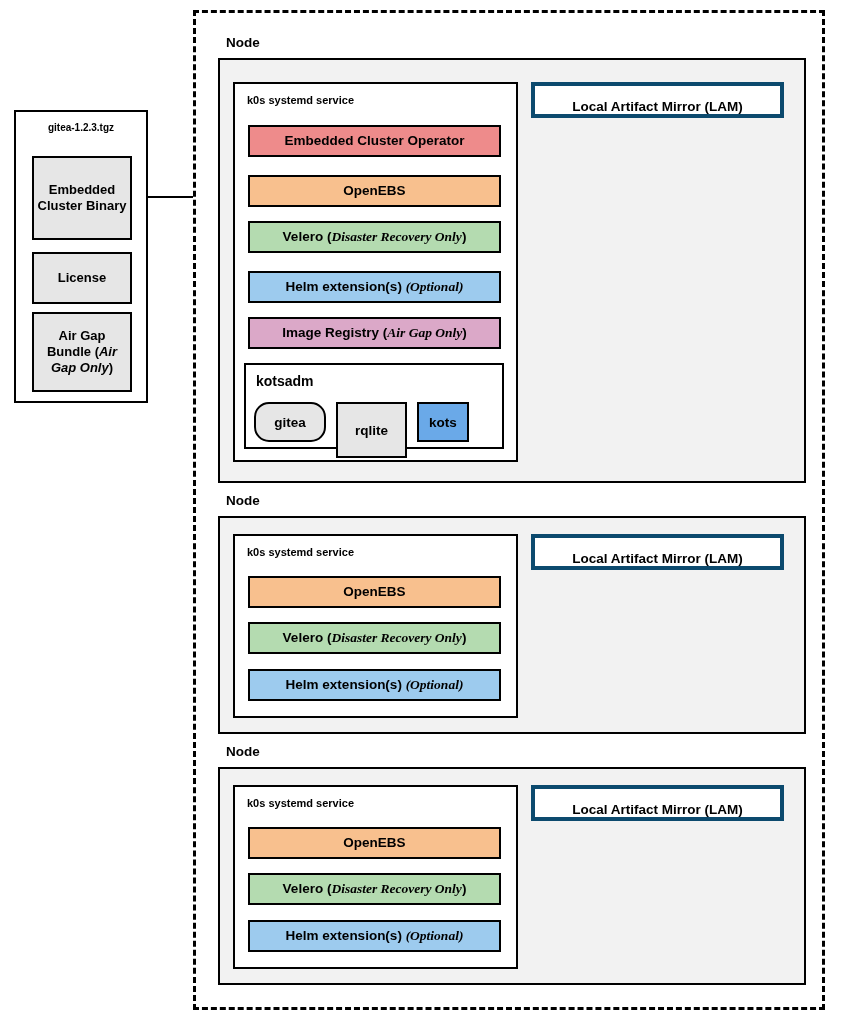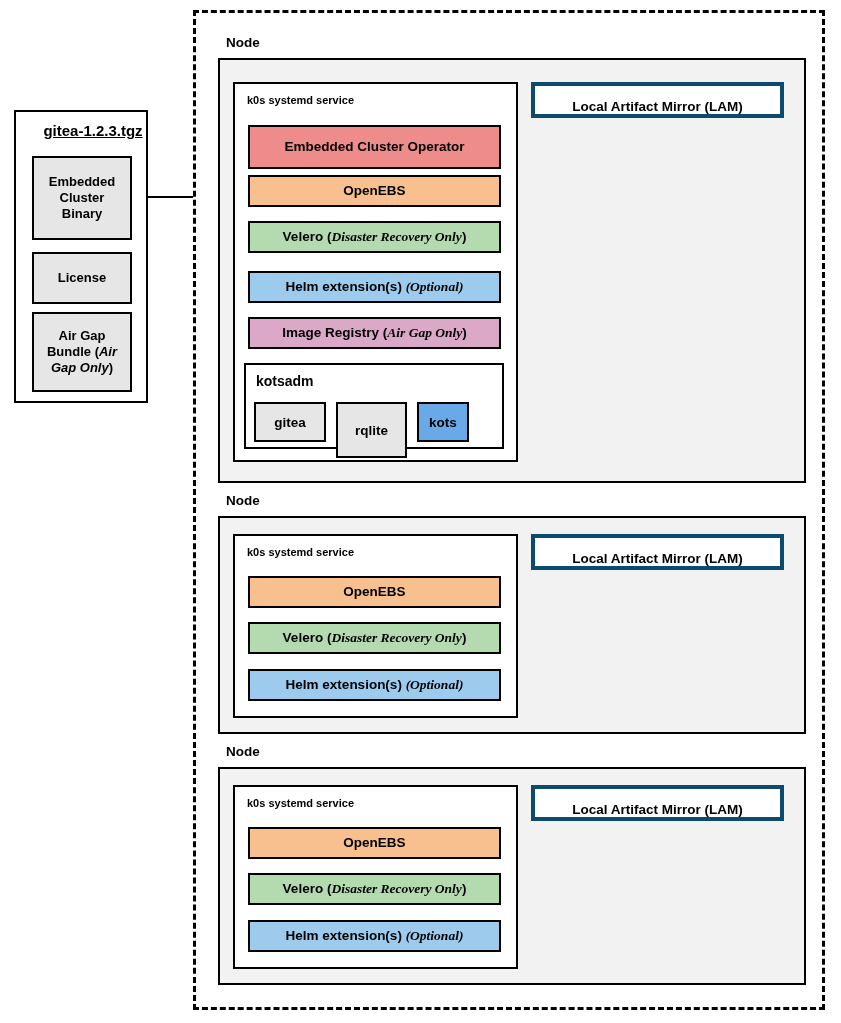--- a/index.html
+++ b/index.html
@@ -29,43 +29,42 @@
     left: 14px;
     top: 110px;
     width: 134px;
     height: 293px;
     border: 2px solid #000;
     background: #ffffff;
     box-sizing: border-box;
   }
   .bundle-title {
     position: absolute;
-    left: 12px;
+    left: 0;
     top: 10px;
     width: 100%;
     text-align: center;
-    font-size: 15px;
-    font-weight: bold;
-    text-decoration: underline;
+    font-size: 10px;
+    font-weight: bold;
   }
   .bundle-box {
     position: absolute;
     left: 16px;
     width: 100px;
     border: 2px solid #000;
     background: #e6e6e6;
     box-sizing: border-box;
     display: flex;
     align-items: center;
     justify-content: center;
     text-align: center;
     font-size: 13px;
     font-weight: bold;
     line-height: 1.25;
-    padding: 4px 10px;
+    padding: 4px 2px;
   }
   .bundle-box.b1 { top: 44px;  height: 84px; }
   .bundle-box.b2 { top: 140px; height: 52px; }
   .bundle-box.b3 { top: 200px; height: 80px; }
   .bundle-box i { font-style: italic; }
 
   
   .arrow-line {
     position: absolute;
     left: 148px;
@@ -212,40 +211,40 @@
   <div class="node-box" style="left:218px; top:58px; width:588px; height:425px;"></div>
 
   <div class="svc-box" style="left:233px; top:82px; width:285px; height:380px;">
     <div class="svc-title">k0s systemd service</div>
   </div>
 
   <div class="lam-box" style="left:531px; top:82px; width:253px; height:36px;">
     <span>Local Artifact Mirror (LAM)</span>
   </div>
 
-  <div class="comp c-operator" style="left:248px; top:125px; width:253px; height:44px;">
+  <div class="comp c-operator" style="left:248px; top:125px; width:253px; height:32px;">
     <span><span>Embedded Cluster Operator</span><i></i><span></span></span>
   </div>
   <div class="comp c-openebs" style="left:248px; top:175px; width:253px; height:32px;">
     <span><span>OpenEBS</span><i></i><span></span></span>
   </div>
   <div class="comp c-velero" style="left:248px; top:221px; width:253px; height:32px;">
     <span><span>Velero (</span><i>Disaster Recovery Only</i><span>)</span></span>
   </div>
   <div class="comp c-helm" style="left:248px; top:271px; width:253px; height:32px;">
     <span><span>Helm extension(s) </span><i>(Optional)</i><span></span></span>
   </div>
   <div class="comp c-registry" style="left:248px; top:317px; width:253px; height:32px;">
     <span><span>Image Registry (</span><i>Air Gap Only</i><span>)</span></span>
   </div>
 
   <div class="kotsadm-box" style="left:244px; top:363px; width:260px; height:86px;">
     <div class="kotsadm-title">kotsadm</div>
   </div>
-  <div class="pod gray" style="left:254px; top:402px; width:72px; height:40px;">
+  <div class="pod gray" style="left:254px; top:402px; width:72px; height:40px;border-radius:15px;">
     <span>gitea</span>
   </div>
   <div class="pod gray" style="left:336px; top:402px; width:71px; height:56px;">
     <span>rqlite</span>
   </div>
   <div class="pod blue" style="left:417px; top:402px; width:52px; height:40px;">
     <span>kots</span>
   </div>
 
   <div class="node-label" style="left:226px; top:493px;">Node</div>

